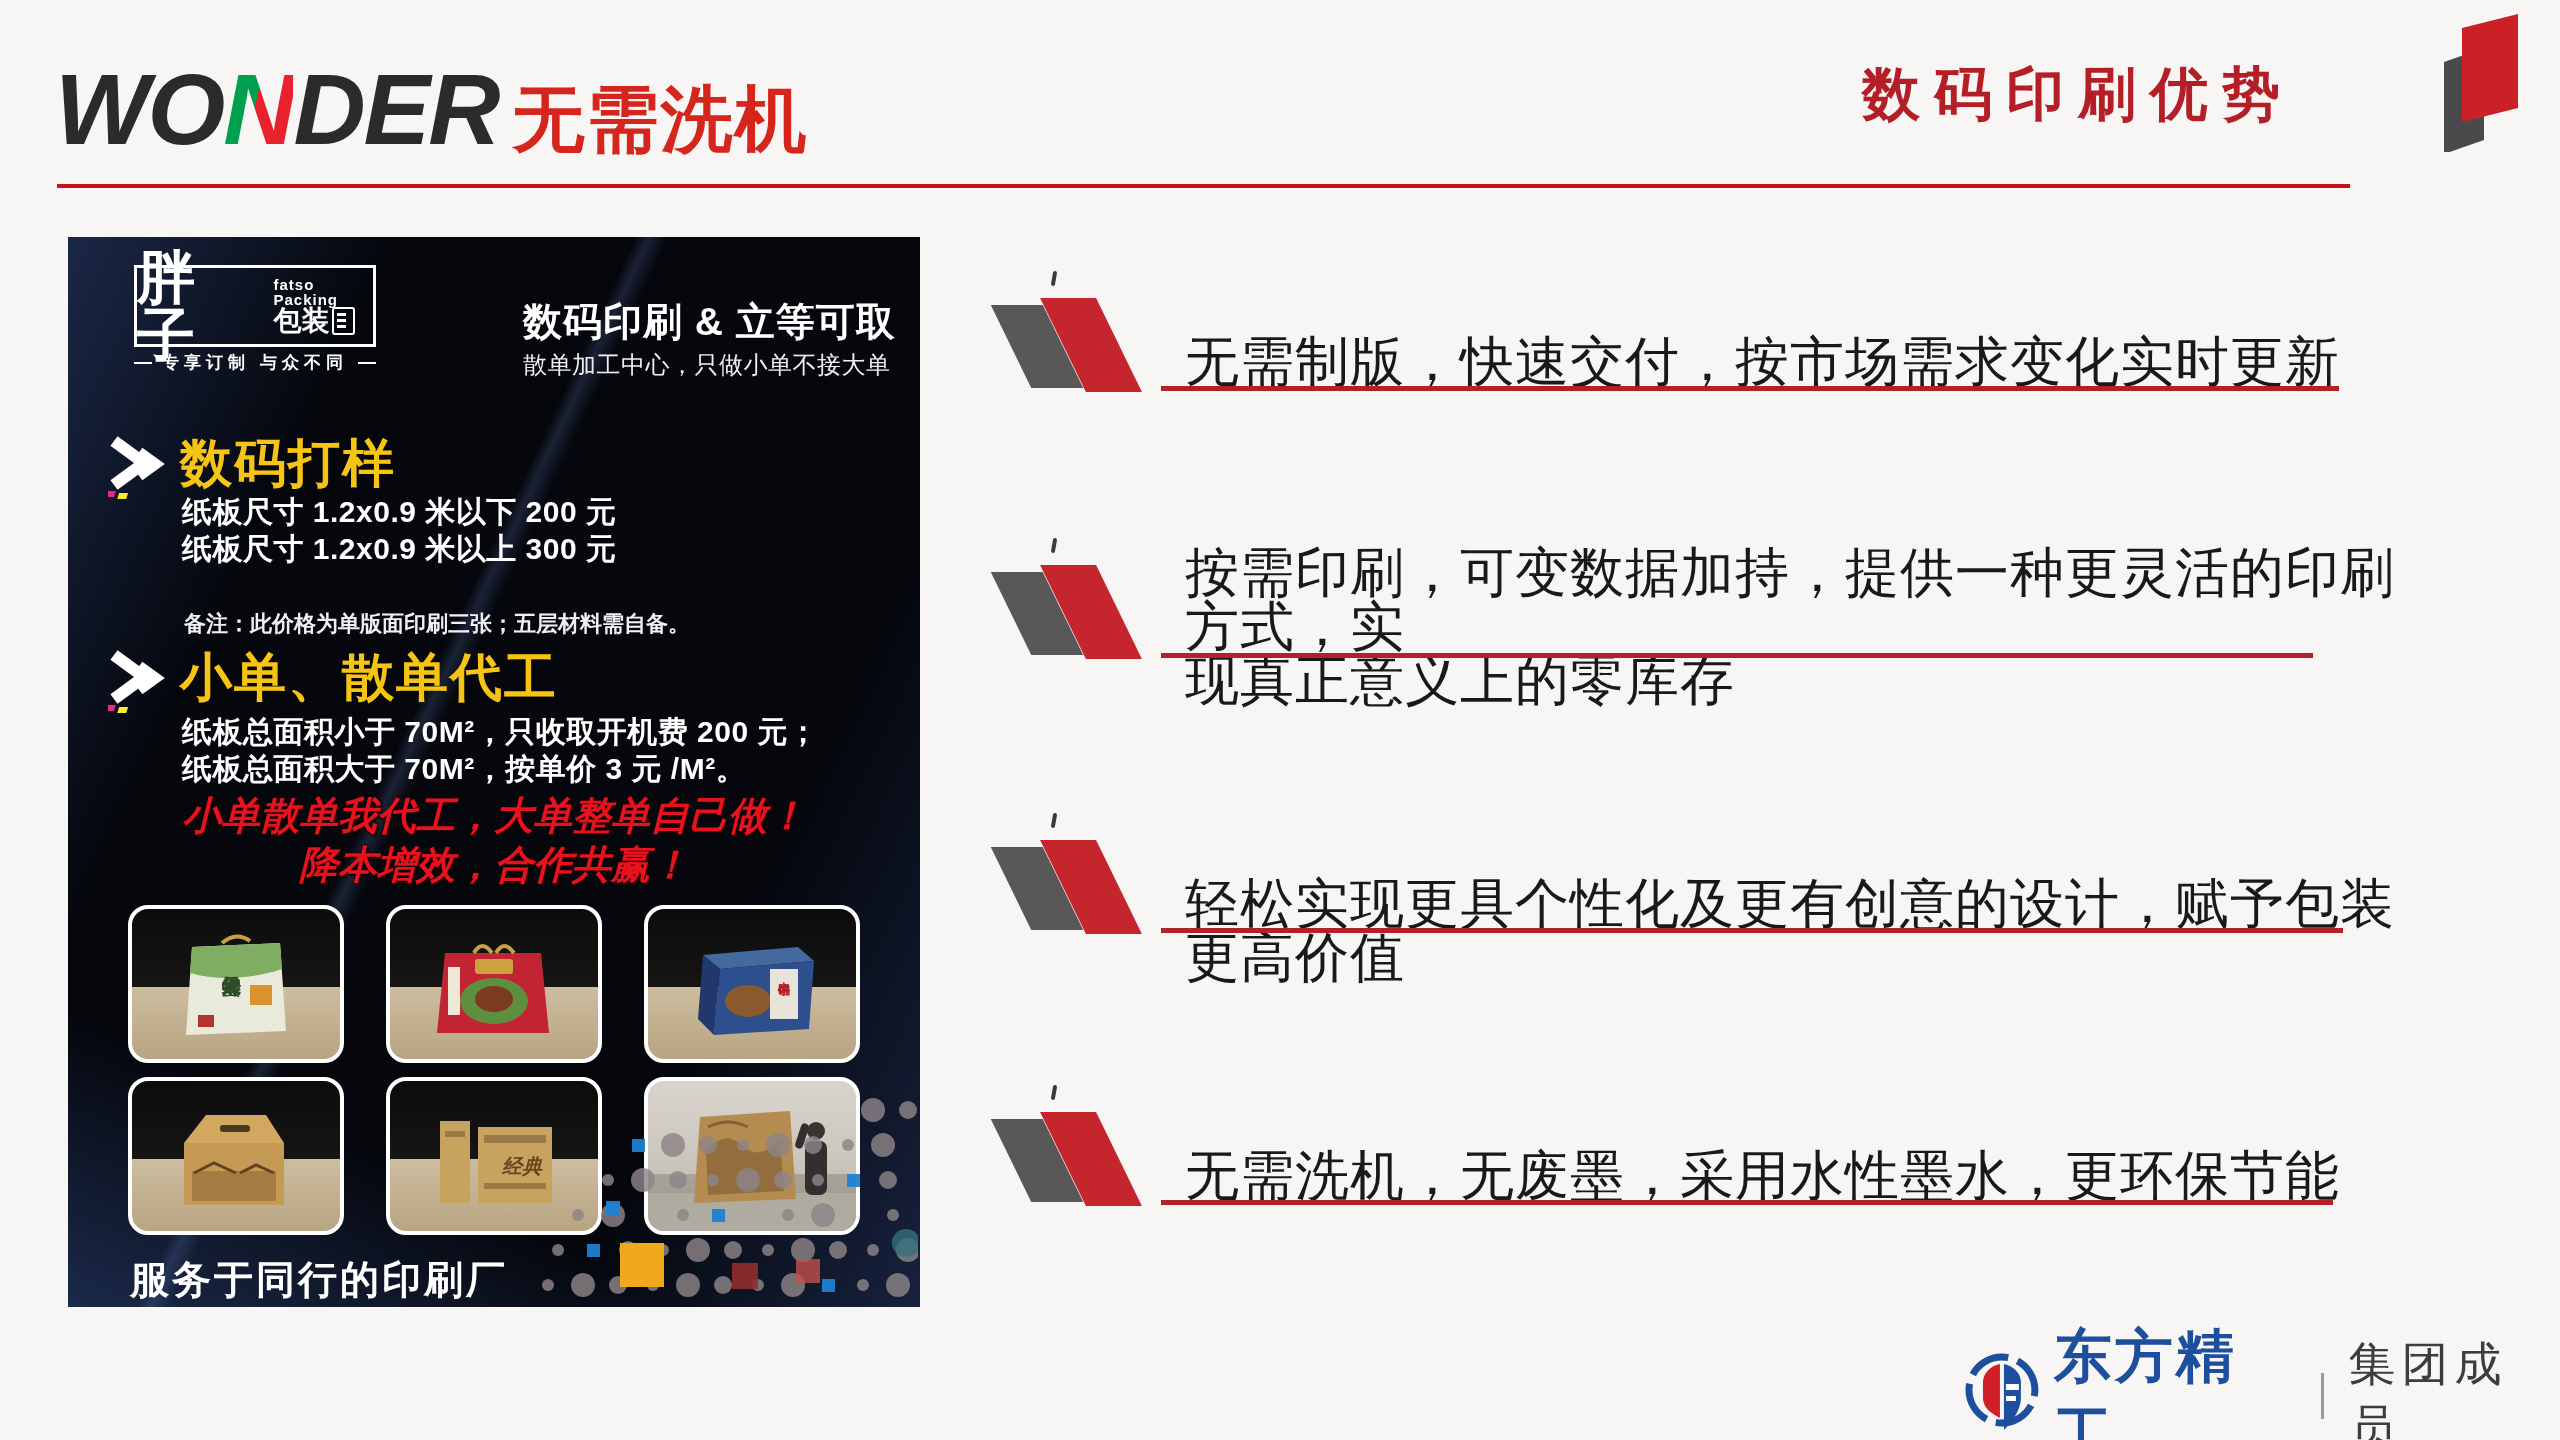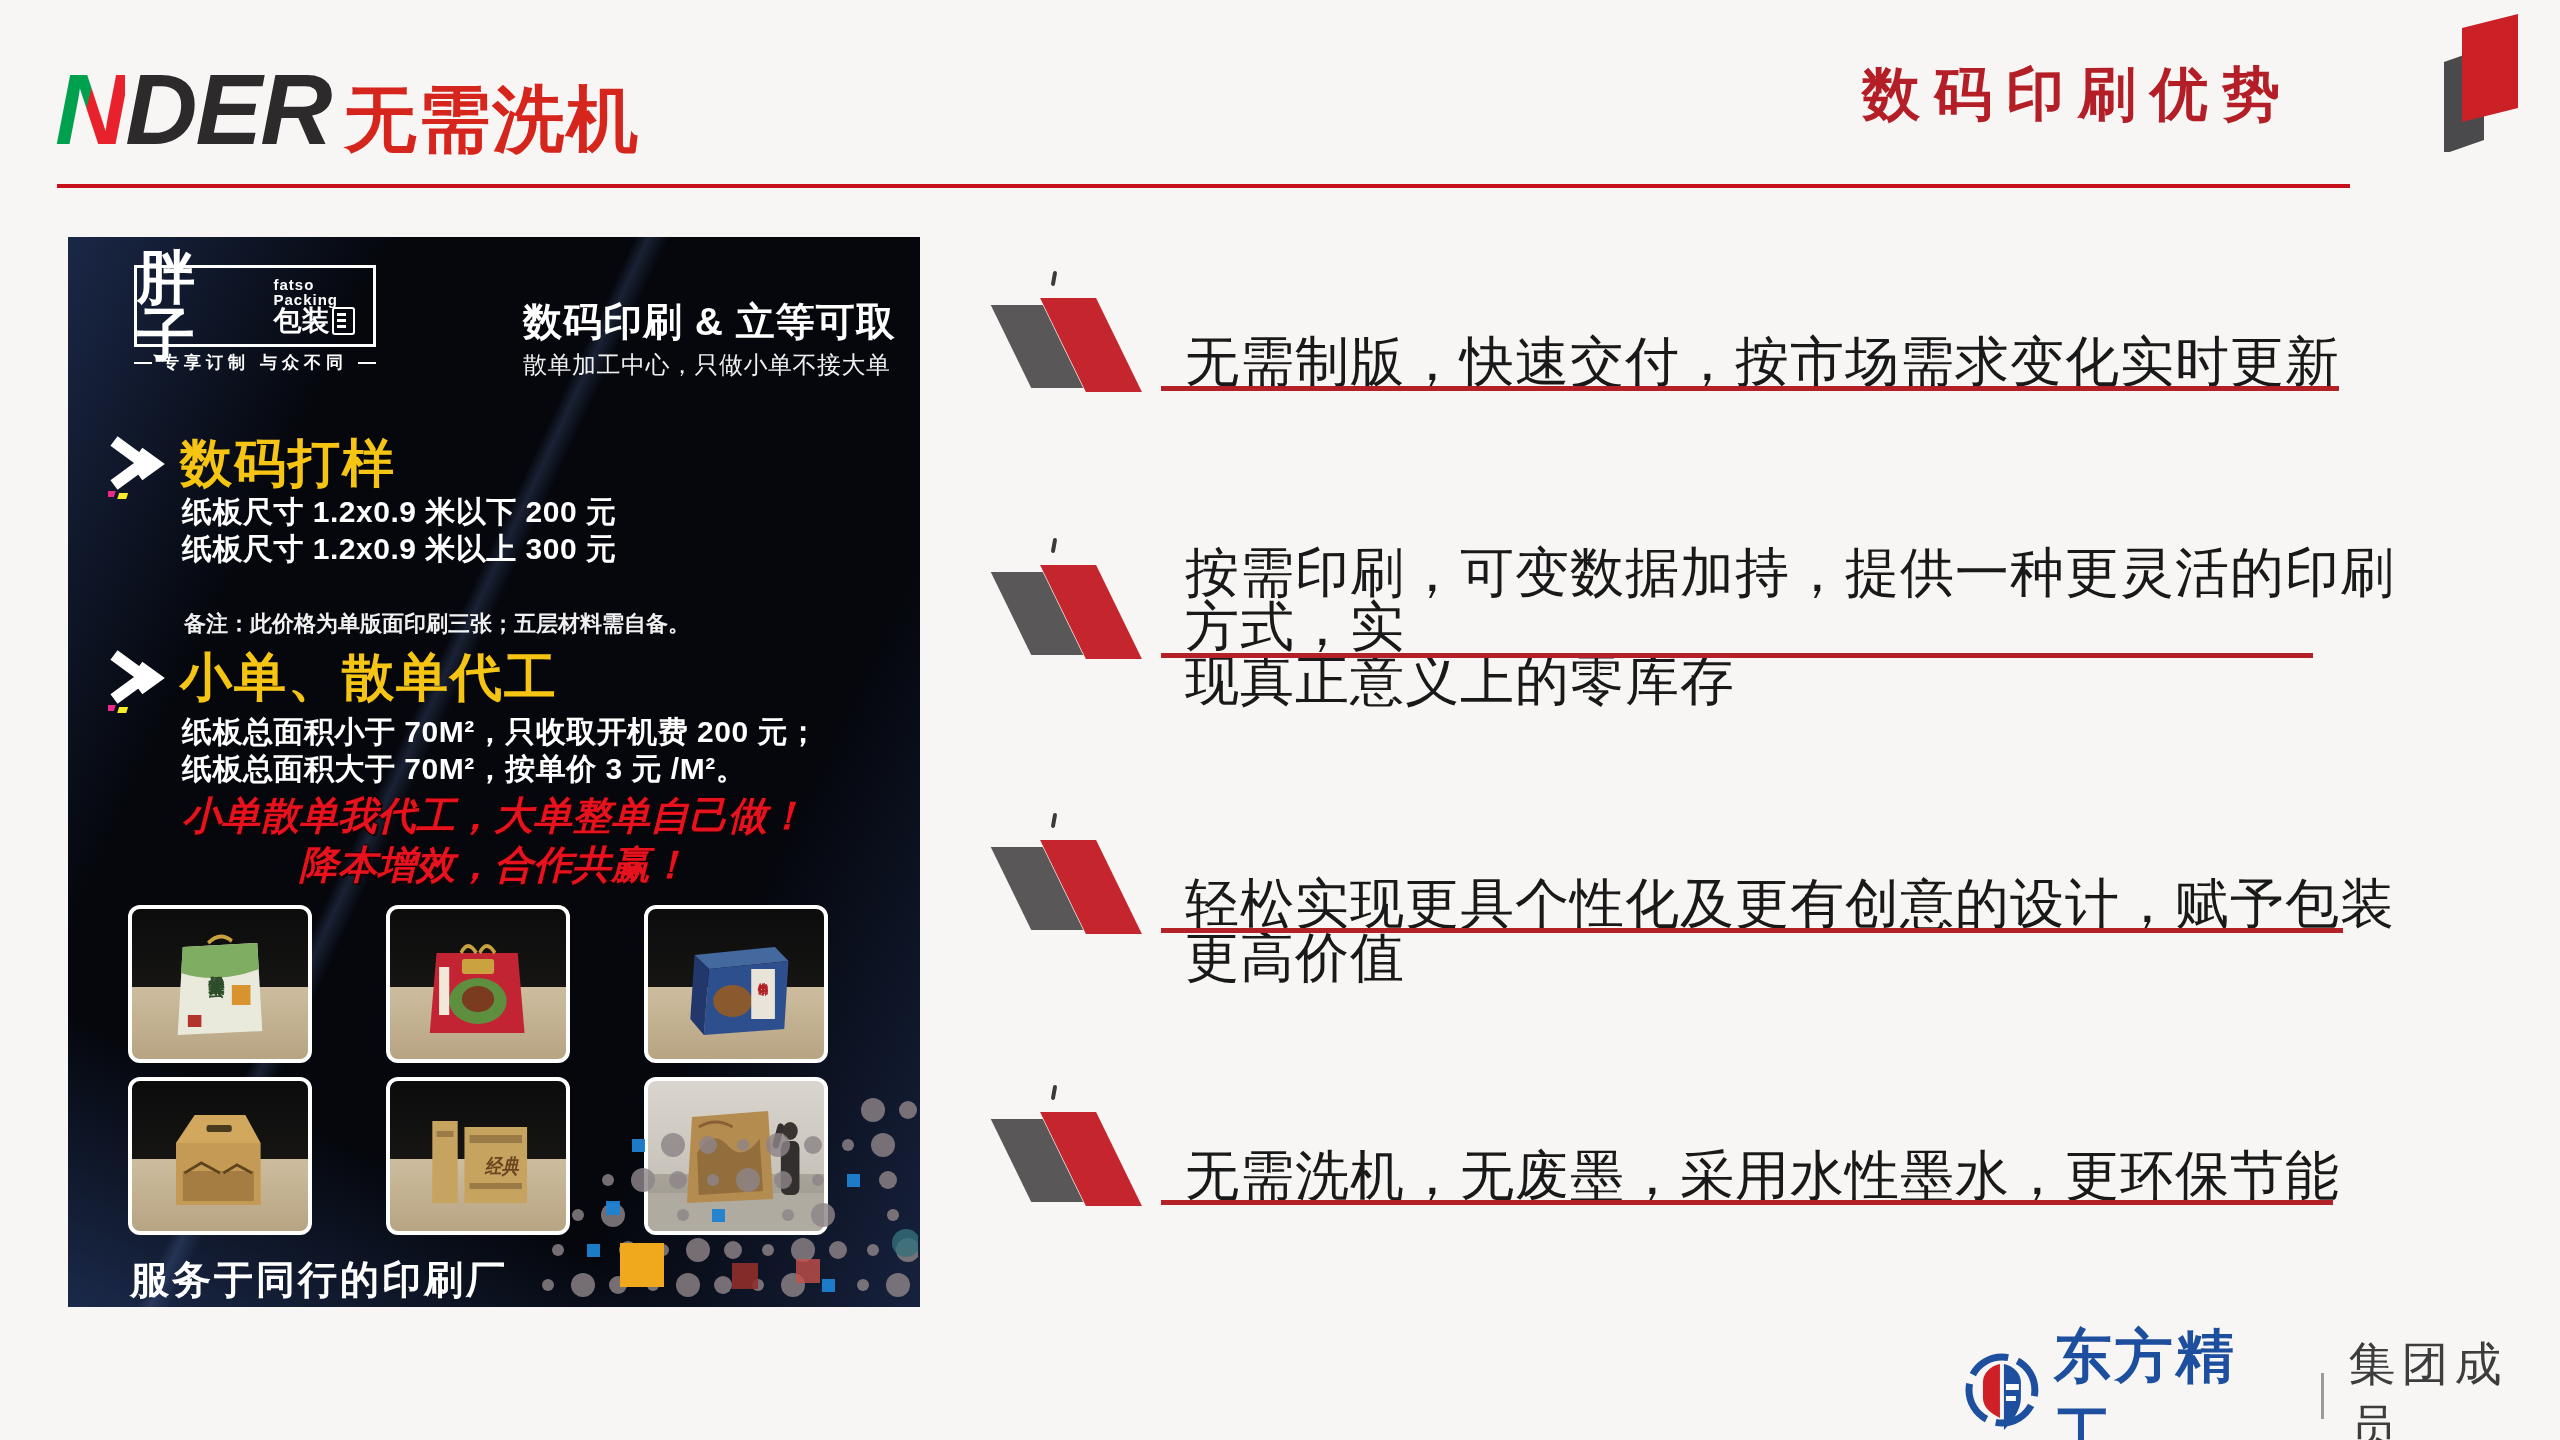--- a/index.html
+++ b/index.html
@@ -38,21 +38,21 @@
   .brand-tagline .tl-line{flex:1;height:2px;background:#fff;}
   .poster-headline{position:absolute;left:455px;top:58px;font-size:39px;font-weight:900;letter-spacing:1px;}
   .poster-subheadline{position:absolute;left:455px;top:112px;font-size:24px;color:#efefef;letter-spacing:0.5px;}
   .arrow-ico{position:absolute;width:62px;height:64px;}
   .sec-title{position:absolute;font-size:52px;font-weight:900;color:var(--poster-yellow,#f6c513);letter-spacing:2px;}
   .sec-lines{position:absolute;left:114px;font-size:30px;line-height:37px;font-weight:700;letter-spacing:0.5px;}
   .sec-note{position:absolute;left:116px;font-size:22px;font-weight:700;color:#f0f0f0;}
   .slogan{position:absolute;left:40px;width:772px;text-align:center;font-size:39px;font-weight:900;font-style:italic;
      font-family:"Liberation Serif",serif;color:var(--slogan-red,#e8111e);
      text-shadow:2px 2px 0 #140202,-1px 1px 0 #140202,1px -1px 0 #140202;}
-  .thumb{position:absolute;width:184px;height:158px;border:4px solid #fff;border-radius:12px;box-sizing:border-box;overflow:hidden;
+  .thumb{position:absolute;width:216px;height:158px;border:4px solid #fff;border-radius:20px;box-sizing:border-box;overflow:hidden;
      background:linear-gradient(#0c0c0c 0%,#161514 52%,#cdbd9e 52%,#b7a483 100%);}
   .thumb.light{background:linear-gradient(#d9d5ce 0%,#c8c3ba 62%,#a9a49a 62%,#999488 100%);}
   .thumb svg{position:absolute;inset:0;width:100%;height:100%;}
   .poster-footer{position:absolute;left:62px;top:1016px;font-size:39px;font-weight:900;letter-spacing:3px;}
   .dots{position:absolute;right:2px;bottom:2px;width:560px;height:212px;}
 
   
   .adv{position:absolute;left:1005px;width:1420px;height:150px;}
   .adv .tick{position:absolute;left:47px;top:-27px;width:4px;height:15px;background:#3a3a3a;border-radius:2px;transform:rotate(10deg);}
   .adv .bar{position:absolute;transform:skewX(26deg);}
@@ -69,20 +69,21 @@
   .df-name{font-size:58px;font-weight:900;color:var(--footer-blue,#1d4f9e);letter-spacing:3px;}
   .footer-divider{width:3px;height:46px;background:#9a9a9a;margin:0 10px;}
   .df-member{font-size:47px;color:#3d3d3d;font-family:"Liberation Serif",serif;letter-spacing:6px;}
 </style>
 </head>
 <body>
 
 <div class="slide">
 
   <div class="brand-logo">
+    <span class="w-en">WO</span>
       <span class="w-n">N</span>
       <span class="w-en">DER</span>
     <span class="w-cn">无需洗机</span>
   </div>
 
   <h1 class="page-title">数码印刷优势</h1>
 
   <svg class="corner-mark" viewBox="0 0 82 140">
     <polygon points="2,50 42,36 42,128 2,142" fill="#4a4a4c"></polygon>
     <polygon points="20,16 76,2 76,96 20,110" fill="#cc2027"></polygon>

